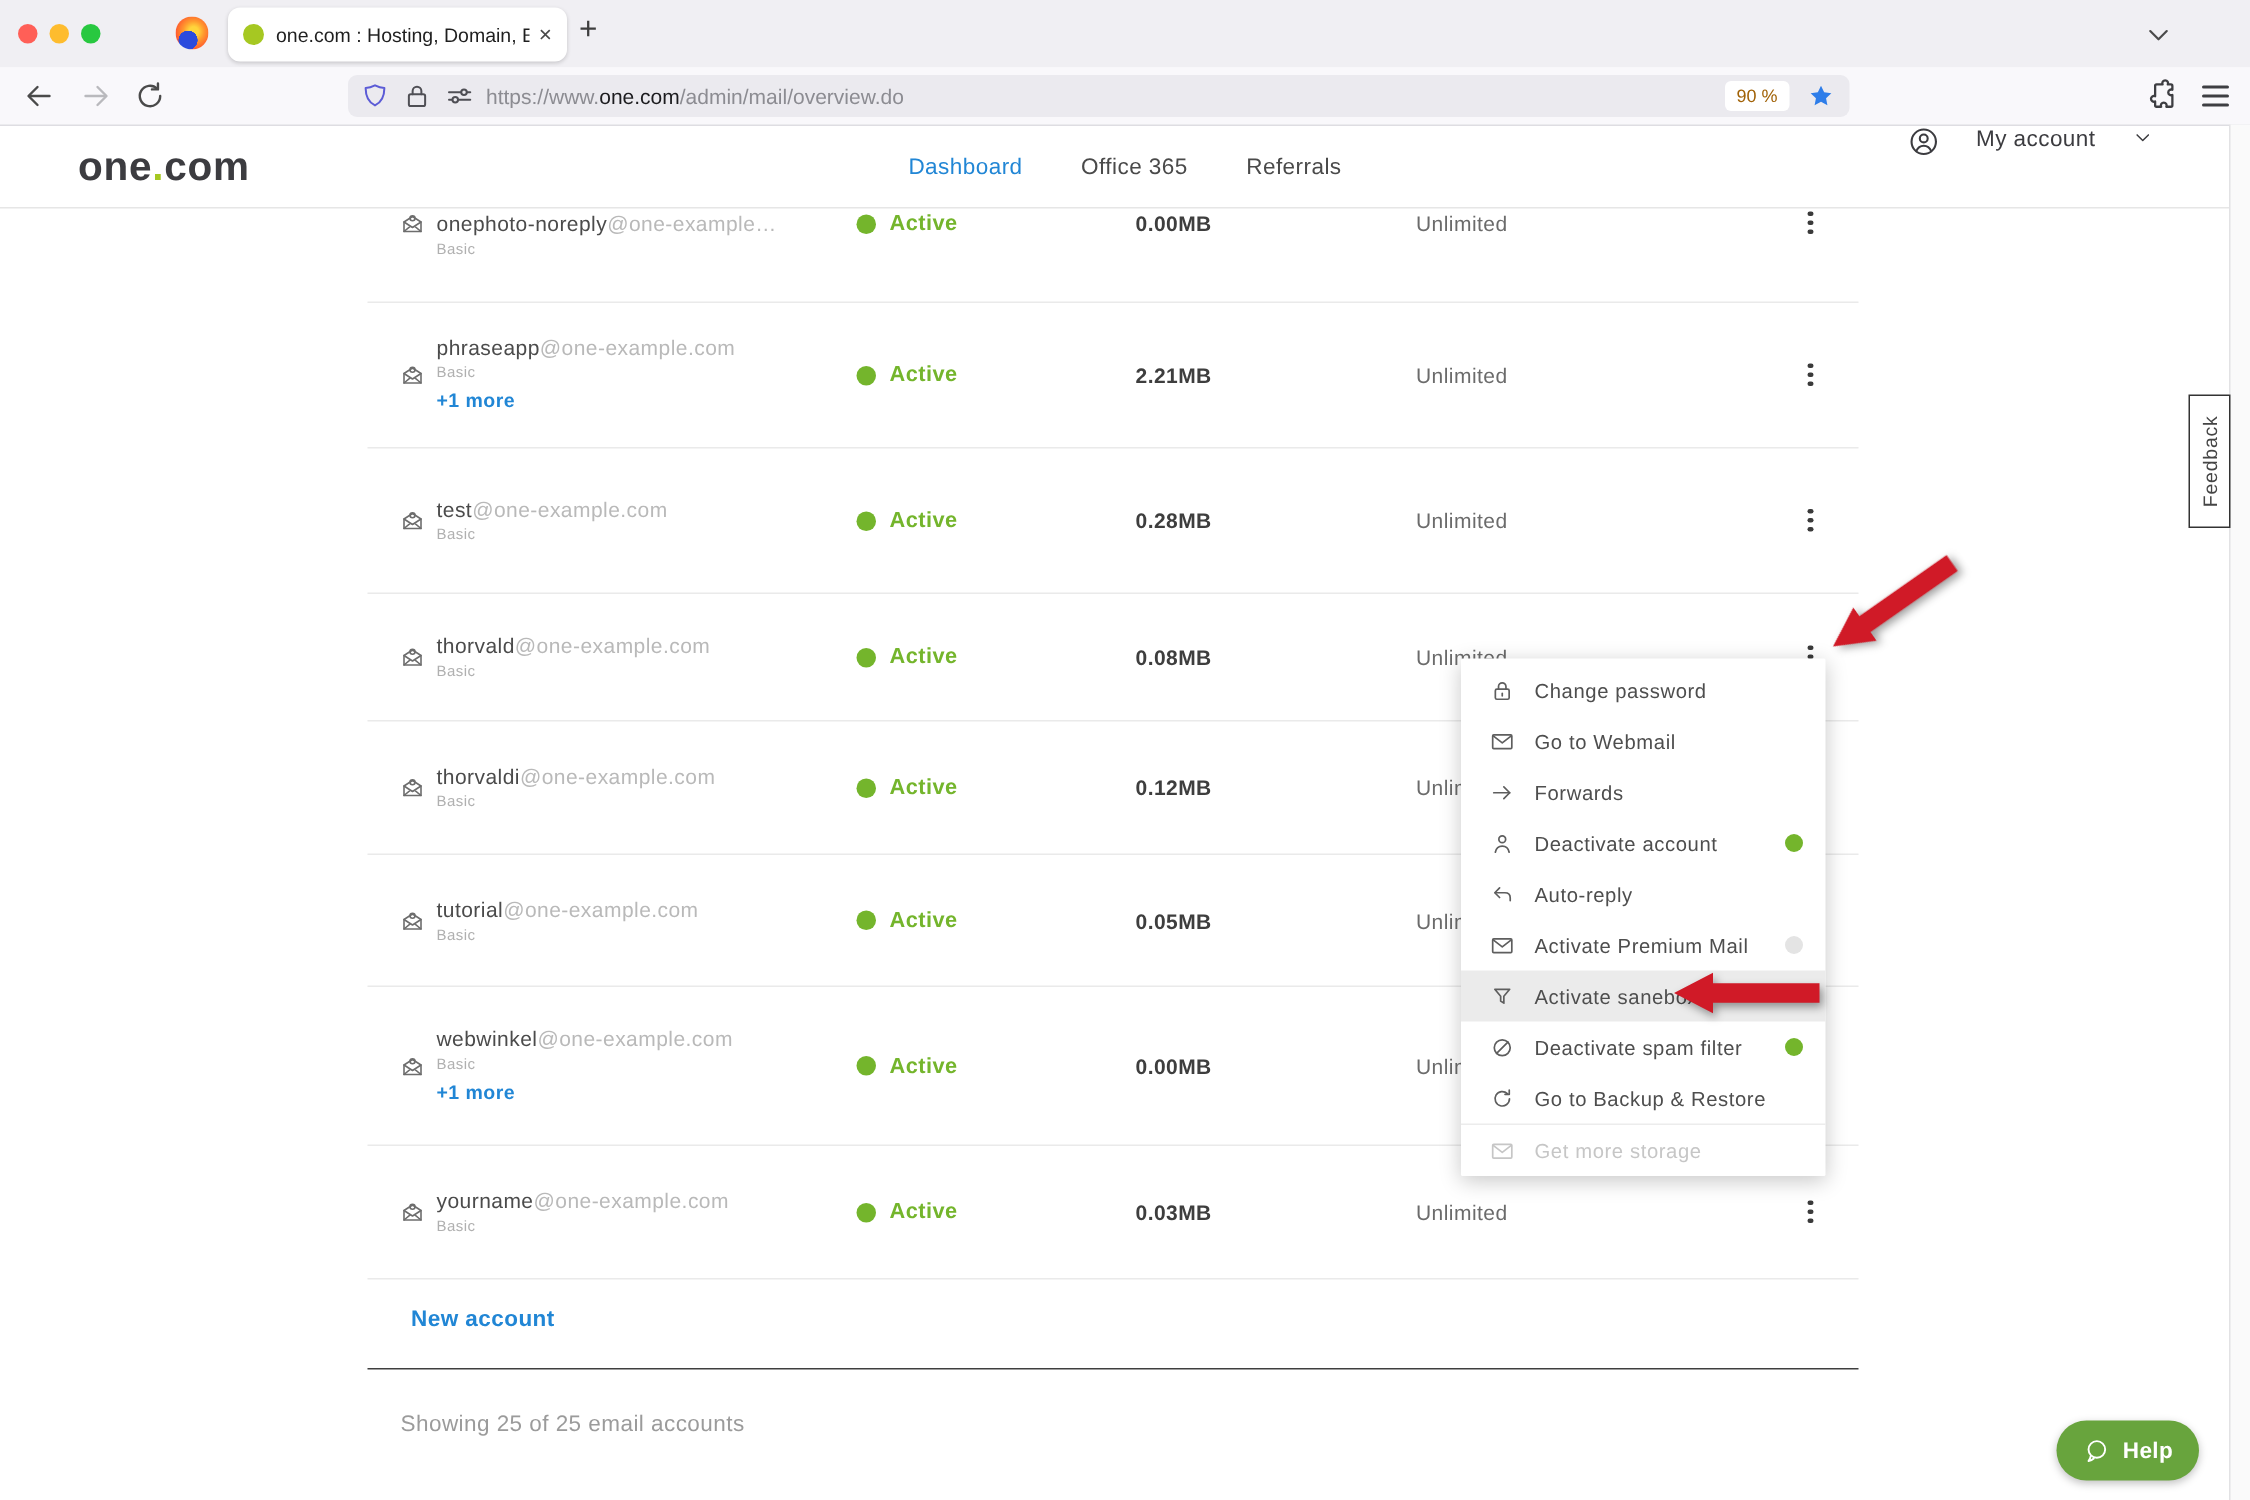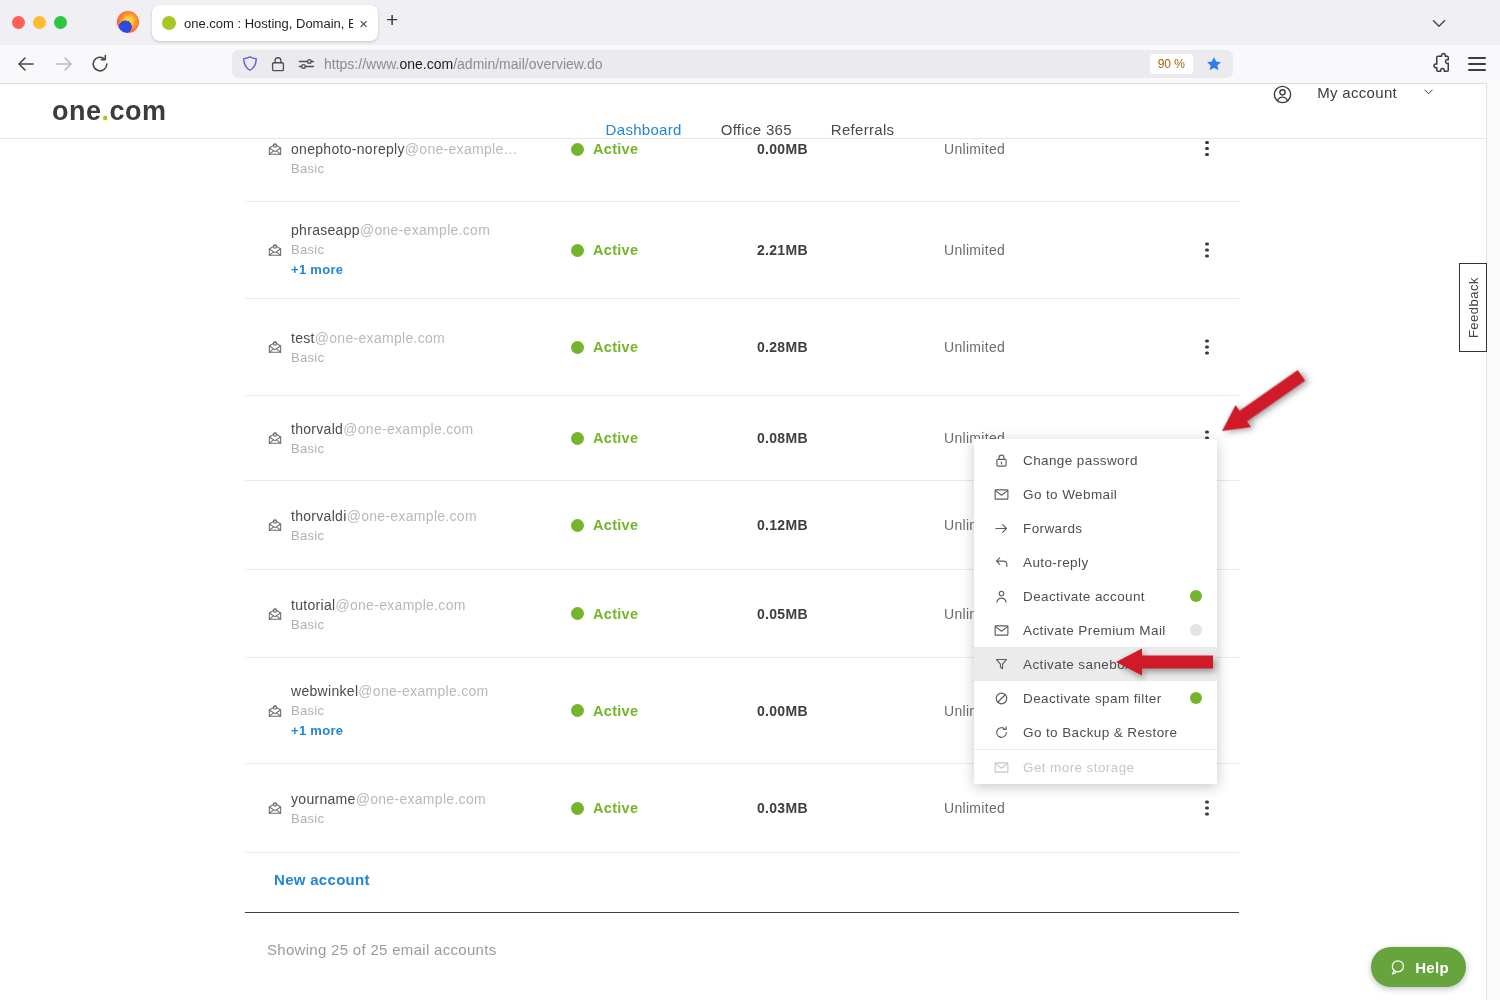--- a/index.html
+++ b/index.html
@@ -32,37 +32,37 @@
   .zoombadge{background:#fff;border-radius:4px;font-size:12px;color:#a16207;padding:3px 8px;margin-right:12px;flex:none;}
   .staricon{width:18px;height:18px;flex:none;margin-right:2px;}
   .tbicon{position:absolute;top:52px;width:23px;height:23px;color:#3e3e42;}
   .tbicon.puzzle{left:1431px;}
   .burger{position:absolute;left:1468px;top:57px;width:18px;display:flex;flex-direction:column;gap:4px;}
   .burger i{height:2px;background:#3e3e42;border-radius:1px;}
   
   .siteheader{position:absolute;top:84px;left:0;width:1500px;height:54px;background:#fff;border-bottom:1px solid #e6e6e6;}
   .logo{position:absolute;left:52px;top:12px;font-size:27px;font-weight:bold;color:#3c3c40;letter-spacing:.5px;}
   .logo .logodot{color:var(--logo-green);}
-  .mainnav{position:absolute;left:0;width:100%;top:0;height:54px;display:flex;justify-content:center;align-items:flex-end;gap:39px;}
+  .mainnav{position:absolute;left:0;width:100%;top:0;height:54px;display:flex;justify-content:center;align-items:center;gap:39px;}
   .navitem{font-size:15px;color:#4a4a4a;letter-spacing:.3px;cursor:pointer;text-decoration:none;}
   .navitem.active{color:var(--link-blue);}
   .acct{position:absolute;right:64px;top:0;height:54px;display:flex;align-items:flex-start;gap:24px;}
   .acct .aicon{width:21px;height:21px;color:#3c3c40;}
   .acct .alabel{font-size:15px;color:#3c3c40;letter-spacing:.3px;}
   .acct .achev{width:15px;height:15px;color:#3c3c40;}
   
   .table{position:absolute;left:245px;top:138px;width:994px;}
   .row{position:relative;border-bottom:1px solid #eaeaea;letter-spacing:.3px;}
   .cell{position:absolute;top:50%;transform:translateY(-50%);}
   .row.clipped .cell{top:3px;transform:none;}
   .icon-cell{left:22px;width:16px;height:16px;color:#6d6d6d;}
   .id-cell{left:46px;}
   .email{font-size:14px;white-space:nowrap;}
   .ename{color:#4b4b4b;} .edomain{color:#b9b9b9;}
-  .plan{font-size:13px;color:#b0b0b0;margin-top:4px;}
+  .plan{font-size:10px;color:#b0b0b0;margin-top:4px;}
   .more{display:inline-block;font-size:13px;font-weight:bold;color:var(--link-blue);margin-top:5px;cursor:pointer;}
   .status-cell{left:326px;display:flex;align-items:center;gap:9px;}
   .sdot{width:13px;height:13px;border-radius:50%;background:var(--active-green);}
   .stext{font-size:14.5px;font-weight:bold;color:var(--active-green);}
   .size-cell{left:512px;font-size:14px;font-weight:bold;color:#3e3e3e;}
   .quota-cell{left:699px;font-size:14px;color:#6b6b6b;}
   .kebab{left:952px;width:20px;display:flex;flex-direction:column;align-items:center;gap:2.5px;cursor:pointer;}
   .kebab i{width:3.4px;height:3.4px;border-radius:50%;background:#3a3a3a;}
   .newaccount{position:absolute;left:274px;top:871px;font-size:15px;font-weight:bold;color:var(--link-blue);letter-spacing:.3px;cursor:pointer;}
   .botline{position:absolute;left:245px;top:912px;width:994px;height:1px;background:#3f3f3f;}
@@ -404,33 +404,33 @@
   </div>
     <div class="mitem">
     <span class="micon"><svg viewBox="0 0 24 24">
           <path d="M4 12h15"></path>
           <path d="m13.5 6.5 5.5 5.5-5.5 5.5"></path>
         </svg></span>
     <span class="mlabel">Forwards</span>
   </div>
     <div class="mitem">
     <span class="micon"><svg viewBox="0 0 24 24">
+          <circle cx="12" cy="7.8" r="3.2"></circle>
+          <path d="M5.5 20c.8-4 3.2-5.8 6.5-5.8s5.7 1.8 6.5 5.8"></path>
+        </svg></span>
+    <span class="mlabel">Deactivate account</span>
+  <span class="mdot green"></span>
+    </div>
+    <div class="mitem">
+    <span class="micon"><svg viewBox="0 0 24 24">
           <path d="M19.5 17.5v-2.6c0-3-2-4.8-5-4.8H5.5"></path>
           <path d="M9.5 5.5 5 10.1l4.5 4.5"></path>
         </svg></span>
     <span class="mlabel">Auto-reply</span>
   </div>
-    <div class="mitem">
-    <span class="micon"><svg viewBox="0 0 24 24">
-          <circle cx="12" cy="7.8" r="3.2"></circle>
-          <path d="M5.5 20c.8-4 3.2-5.8 6.5-5.8s5.7 1.8 6.5 5.8"></path>
-        </svg></span>
-    <span class="mlabel">Deactivate account</span>
-  <span class="mdot green"></span>
-    </div>
     <div class="mitem">
     <span class="micon"><svg viewBox="0 0 24 24">
           <rect x="3" y="5.5" width="18" height="13" rx="1"></rect>
           <path d="m3.5 6.5 8.5 6.5 8.5-6.5"></path>
         </svg></span>
     <span class="mlabel">Activate Premium Mail</span>
   <span class="mdot gray"></span>
     </div>
     <div class="mitem highlighted">
     <span class="micon"><svg viewBox="0 0 24 24">

